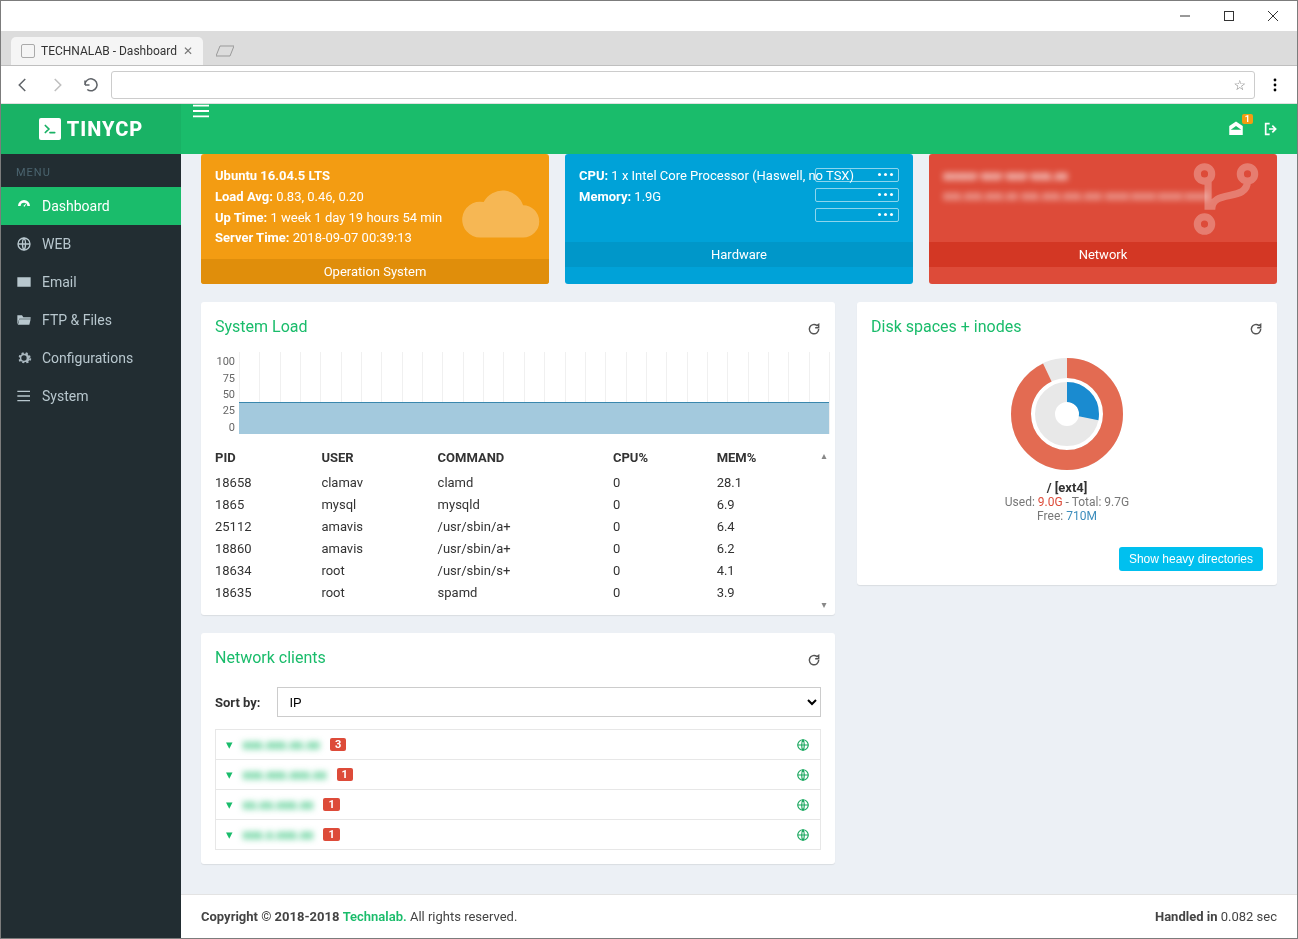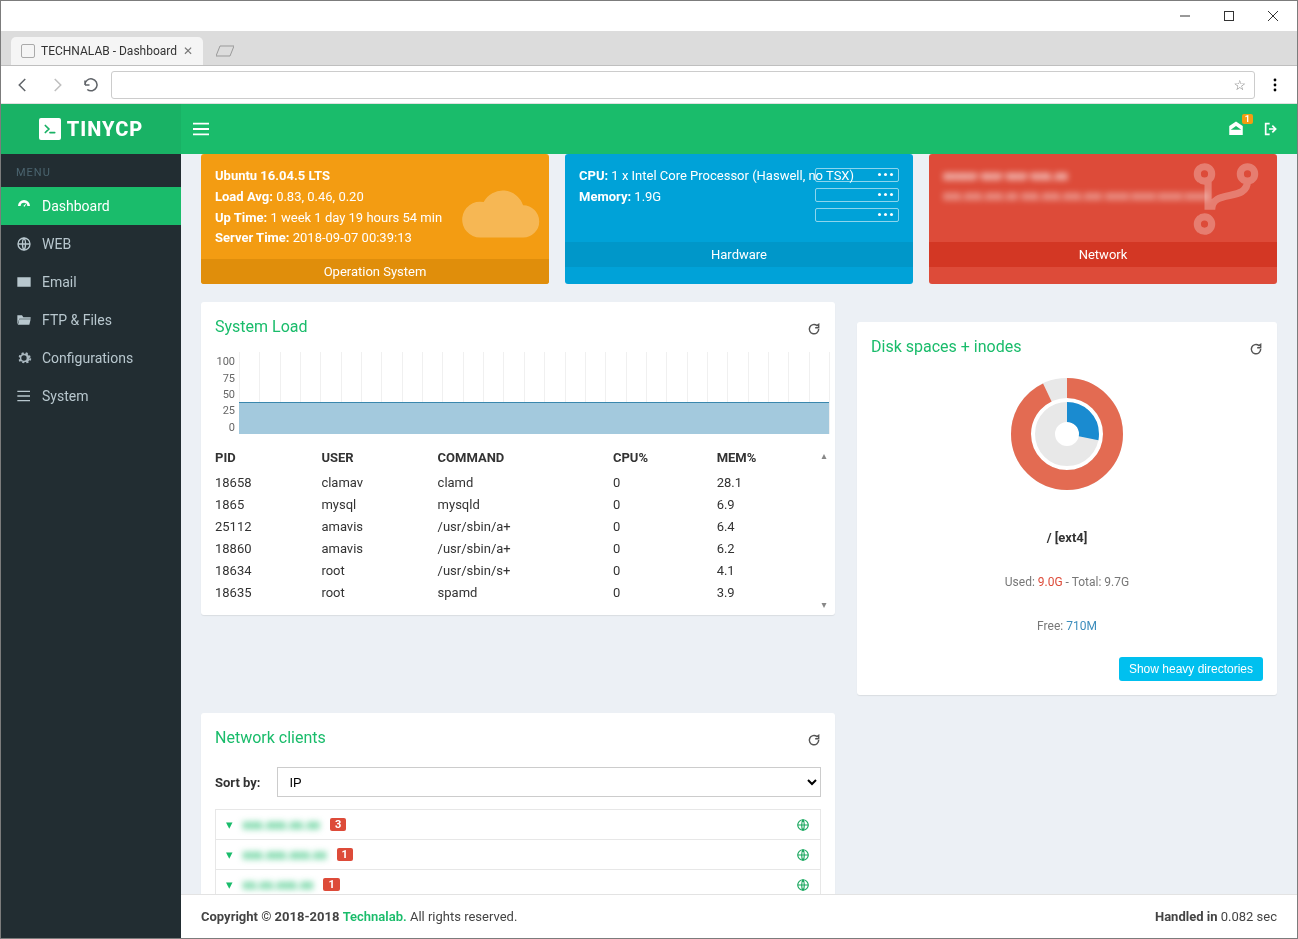--- a/index.html
+++ b/index.html
@@ -17,21 +17,21 @@
 .newtab { width: 28px; height: 24px; display: flex; align-items:center; justify-content:center; color:#888; margin-left:8px; margin-bottom:2px;}
 
 .addrbar { height: 38px; background: #fff; display: flex; align-items: center; padding: 0 8px; gap: 6px; border-bottom: 1px solid #e0e0e0; }
 .navbtn { width: 28px; height: 28px; display:flex; align-items:center; justify-content:center; color:#5f6368; }
 .navbtn.disabled { color:#bfbfbf; }
 .omni { flex: 1; height: 28px; border: 1px solid #ccc; border-radius: 3px; display:flex; align-items:center; padding:0 8px; gap:8px; }
 .omni input { flex:1; border:none; outline:none; font-size:14px; }
 .menuicon{width:28px;display:flex;align-items:center;justify-content:center;color:#5f6368;}
 
 .appframe { flex: 1; display: flex; flex-direction: column; background:#ecf0f5; overflow:hidden; position:relative;}
-.appheader { height: 50px; background: #1abc6b; display: flex; align-items: center; color:#fff; }
+.appheader { height: 50px; background: #1abc6b; display: flex; color:#fff; }
 .logo { width: 180px; height: 50px; background:#19b265; display:flex; align-items:center; justify-content:center; gap:6px; font-weight:800; font-size:20px; letter-spacing:1px;}
 .logoicon { width:22px;height:22px;background:#fff;border-radius:2px;display:flex;align-items:center;justify-content:center;color:#19b265;}
 .hamburger { width:40px; display:flex; justify-content:center; color:#fff;}
 .appheader-right { margin-left:auto; display:flex; gap:18px; padding-right:18px; color:#fff; align-items:center;}
 .hicon{position:relative;}
 .hbadge{position:absolute;top:-6px;right:-8px;background:#f39c12;color:#fff;font-size:9px;border-radius:2px;padding:0 3px;font-weight:bold;}
 
 .appbody { flex:1; display:flex; overflow:hidden;}
 .sidebar { width: 180px; background: #222d32; color:#b8c7ce; display:flex; flex-direction:column; }
 .sb-header { font-size:11px; color:#4b646f; padding:12px 15px 8px; letter-spacing:1px;}
@@ -56,36 +56,36 @@
 .hwlines i{width:84px;height:14px;border:1.5px solid rgba(255,255,255,.55);border-radius:2px;position:relative;}
 .hwlines i::after{content:"";position:absolute;right:5px;top:4px;width:3px;height:3px;border-radius:50%;background:#fff;box-shadow:-6px 0 #fff,-12px 0 #fff;}
 
 .blur{filter:blur(3px);}
 
 .row2{display:flex;gap:22px;padding:18px 20px 0;align-items:flex-start;}
 .panel { background:#fff; border-radius:3px; border-top:3px solid transparent; box-shadow:0 1px 1px rgba(0,0,0,.08);}
 .panel-h { display:flex; align-items:flex-end; padding:12px 14px; font-size:16px; color:#1abc6b; }
 .panel-h .refresh{margin-left:auto;color:#555;}
 .panel.load{flex:1;}
-.panel.disk{width:420px;margin-top:20px;}
+.panel.disk{width:420px;}
 .plot{height:82px;position:relative;margin:4px 6px 0 38px;}
 .plot .area{position:absolute;left:0;right:0;bottom:0;background:#a3c9dd;border-top:1.5px solid #3a87ad; top:61%;}
 .yticks{position:absolute;left:8px;top:4px;font-size:11px;color:#666;line-height:1;}
 .yticks div{height:16.4px;text-align:right;width:26px;}
 .ticks{position:absolute;left:0;right:0;top:0;bottom:0;}
 .ticks i{position:absolute;top:0;bottom:0;width:1px;border-left:1px solid rgba(0,0,0,.06);}
 table.proc{width:100%;border-collapse:collapse;margin-top:10px;}
 table.proc th{text-align:left;font-size:13px;padding:6px 10px;;font-weight:700;}
 table.proc td{font-size:13px;padding:3.5px 10px;color:#333;}
 .scrollwrap{position:relative;padding:0 16px 12px 4px;}
 .fake-scroll{position:absolute;right:4px;top:4px;width:14px;height:calc(100% - 8px);}
 .fake-scroll .up,.fake-scroll .dn{position:absolute;left:0;width:14px;height:14px;display:flex;align-items:center;justify-content:center;color:#888;font-size:10px;}
 .fake-scroll .up{top:0;} .fake-scroll .dn{bottom:0;}
 
-.donut-wrap{display:flex;flex-direction:column;align-items:center;padding:6px 14px 14px;gap:30px;}
+.donut-wrap{display:flex;flex-direction:column;align-items:center;padding:6px 14px 14px;}
 .donut-cap{font-size:13px;margin-top:6px;font-weight:700;}
 .donut-line{font-size:12px;color:#777;}
 .donut-line .used{color:#dd4b39;} .donut-line .free{color:#3c8dbc;}
 .btn-blue{background:#00c0ef;color:#fff;border:none;padding:5px 10px;border-radius:3px;font-size:12px;margin:10px 14px 14px;float:right;}
 
 .panel.net{margin:18px 20px 0;}
 .sortrow{display:flex;align-items:center;gap:16px;padding:8px 14px;}
 .sortrow label{font-weight:700;font-size:13px;}
 .sortrow select{flex:1;height:30px;border:1px solid #ccc;padding:0 8px;font-size:13px;background:#fff;}
 .clients{padding:4px 14px 14px;}

